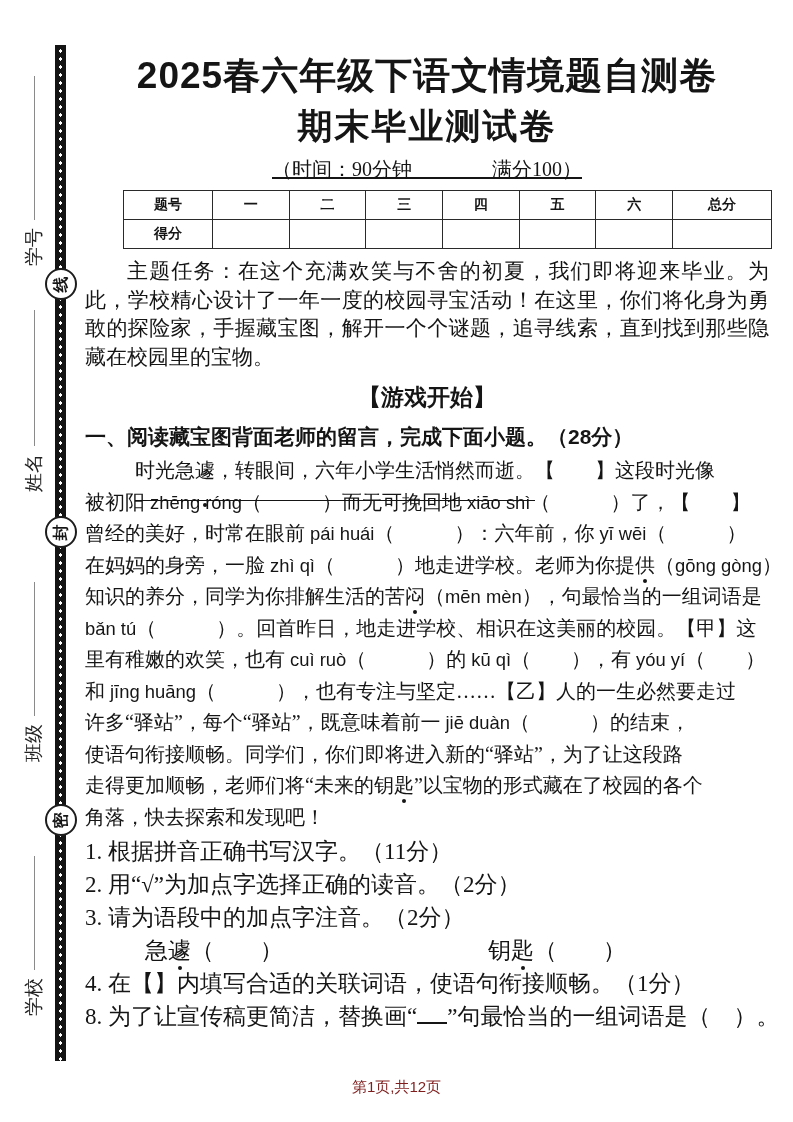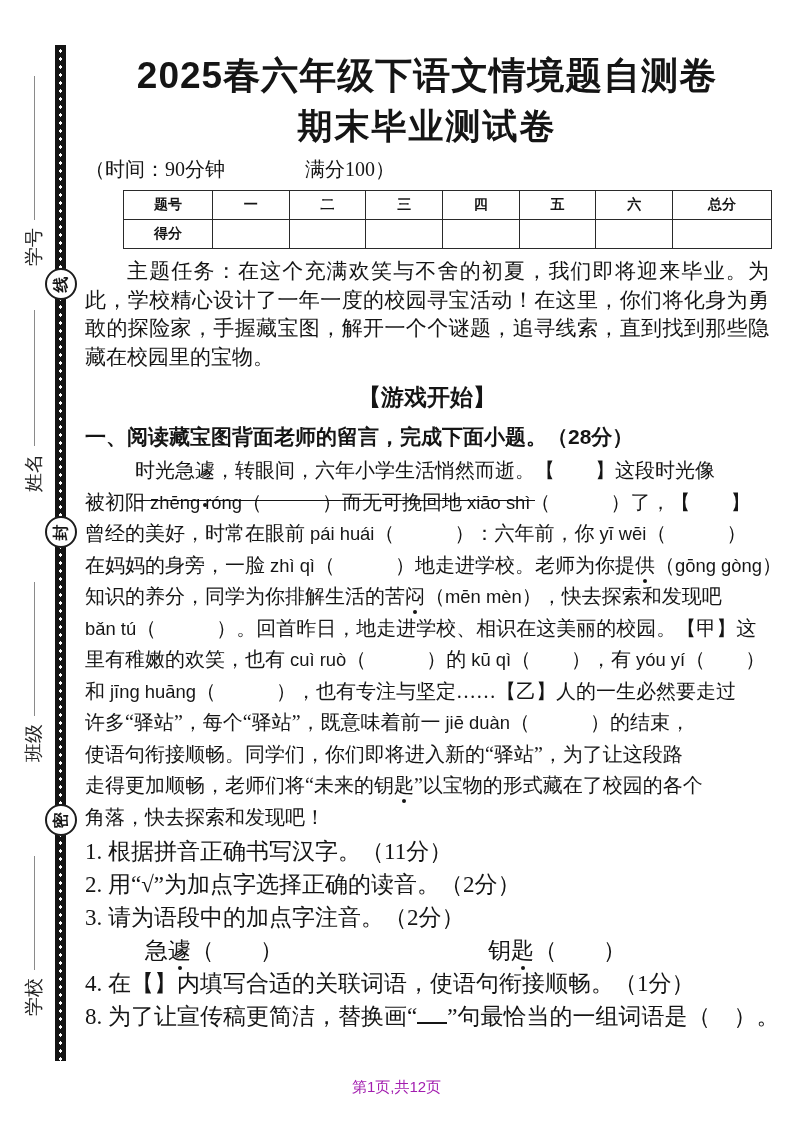--- a/index.html
+++ b/index.html
@@ -36,21 +36,21 @@
   
   .content{position:absolute;left:85px;top:50px;width:684px;}
   .title1{
     margin:0;text-align:center;font-size:37px;line-height:52px;font-weight:900;
     font-family:"Liberation Sans","DejaVu Sans",sans-serif;letter-spacing:1px;
   }
   .title2{
     margin:0;text-align:center;font-size:35px;line-height:48px;font-weight:900;
     font-family:"Liberation Sans","DejaVu Sans",sans-serif;letter-spacing:2px;
   }
-  .info{ font-size:20px;line-height:26px;margin-top:6px; }
+  .info{ text-align:center;font-size:20px;line-height:26px;margin-top:6px;text-decoration:underline; }
   
   table.score{
     border-collapse:collapse;margin:8px 0 0 38px;width:649px;
     font-family:"Liberation Sans","DejaVu Sans",sans-serif;
   }
   table.score td{
     border:1.8px solid #2a2a2a;height:28px;text-align:center;
     font-size:14px;font-weight:bold;padding:0;
   }
   table.score td:first-child{width:88px;}
@@ -78,21 +78,21 @@
   .u{border-bottom:1.5px solid #151515;padding-bottom:19px;}
   .dot{position:relative;}
   .dot::after{
     content:"";position:absolute;left:50%;bottom:-7px;width:4px;height:4px;
     border-radius:50%;background:#151515;transform:translateX(-50%);
   }
   .wgap{display:inline-block;width:205px;}
   .blankline{display:inline-block;width:30px;height:14px;border-bottom:2px solid #151515;}
   .footer{
     position:absolute;left:0;right:0;top:1078px;text-align:center;
-    font-size:15px;color:#a21caf;
+    font-size:15px;color:#7f1d1d;
     font-family:"Liberation Sans","DejaVu Sans",sans-serif;
   }
 </style>
 </head>
 <body>
 
 <div class="rail"></div>
 
 <div class="seal-circle sc1">
     <span>线</span>
@@ -155,21 +155,21 @@
 
   <div class="game-heading">【游戏开始】</div>
 
   <div class="section-heading">一、阅读藏宝图背面老师的留言，完成下面小题。（28分）</div>
 
   <div class="passage">
     <div class="pline first"><span class="u">时光急</span><span class="u dot">遽</span><span class="u">，转眼间，六年小学生活悄然而逝。</span><span>【　　】这段时光像</span></div>
     <div class="pline"><span>被初阳 </span><span class="py">zhēng róng</span><span>（　　　）而无可挽回地 </span><span class="py">xiāo shì</span><span>（　　　）了，【　　】</span></div>
     <div class="pline"><span>曾经的美好，时常在眼前 </span><span class="py">pái huái</span><span>（　　　）：六年前，你 </span><span class="py">yī wēi</span><span>（　　　）</span></div>
     <div class="pline"><span>在妈妈的身旁，一脸 </span><span class="py">zhì qì</span><span>（　　　）地走进学校。老师为你提</span><span class="dot">供</span><span>（</span><span class="py">gōng gòng</span><span>）</span></div>
-    <div class="pline"><span>知识的养分，同学为你排解生活的苦</span><span class="dot">闷</span><span>（</span><span class="py">mēn mèn</span><span>），快去探索和发现吧</span></div>
+    <div class="pline"><span>知识的养分，同学为你排解生活的苦</span><span class="dot">闷</span><span>（</span><span class="py">mēn mèn</span><span>），句最恰当的一组词语是</span></div>
     <div class="pline"><span class="py">bǎn tú</span><span>（　　　）。回首昨日，地走进学校、相识在这美丽的校园。【甲】这</span></div>
     <div class="pline"><span>里有稚嫩的欢笑，也有 </span><span class="py">cuì ruò</span><span>（　　　）的 </span><span class="py">kū qì</span><span>（　　），有 </span><span class="py">yóu yí</span><span>（　　）</span></div>
     <div class="pline"><span>和 </span><span class="py">jīng huāng</span><span>（　　　），也有专注与坚定……【乙】人的一生必然要走过</span></div>
     <div class="pline"><span>许多“驿站”，每个“驿站”，既意味着前一 </span><span class="py">jiē duàn</span><span>（　　　）的结束，</span></div>
     <div class="pline"><span>使语句衔接顺畅。同学们，你们即将进入新的“驿站”，为了让这段路</span></div>
     <div class="pline"><span>走得更加顺畅，老师们将“未来的钥</span><span class="dot">匙</span><span>”以宝物的形式藏在了校园的各个</span></div>
     <div class="pline"><span>角落，快去探索和发现吧！</span></div>
   </div>
 
   <div class="questions">

